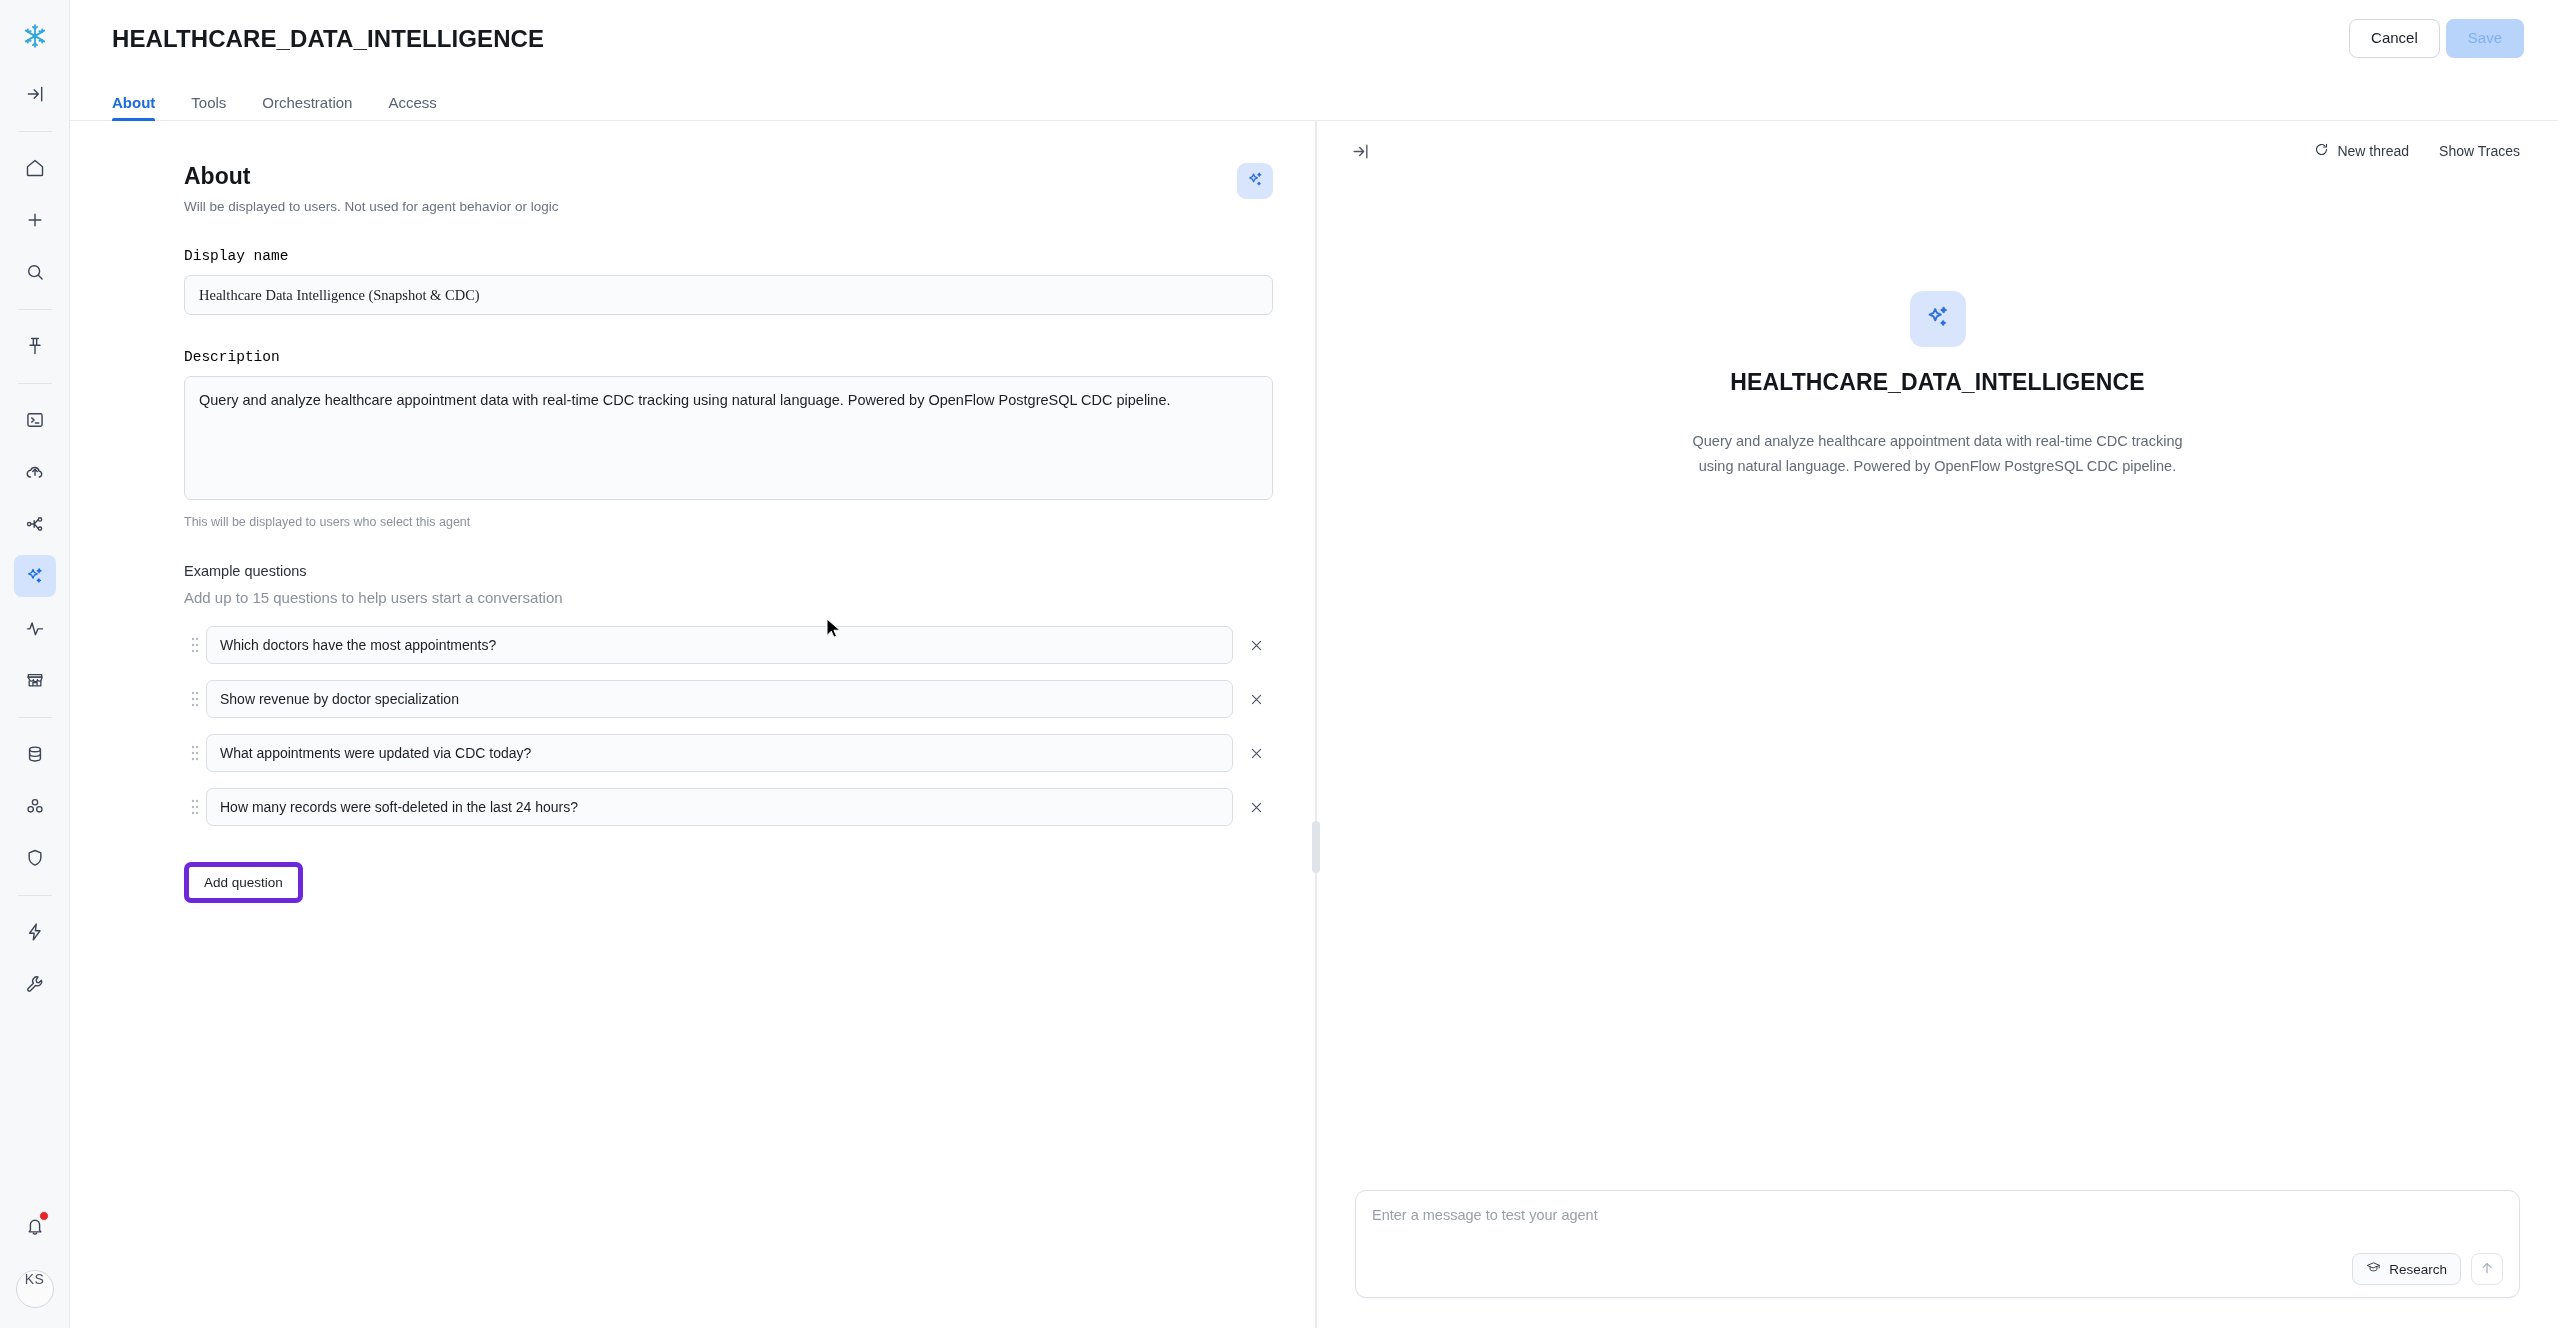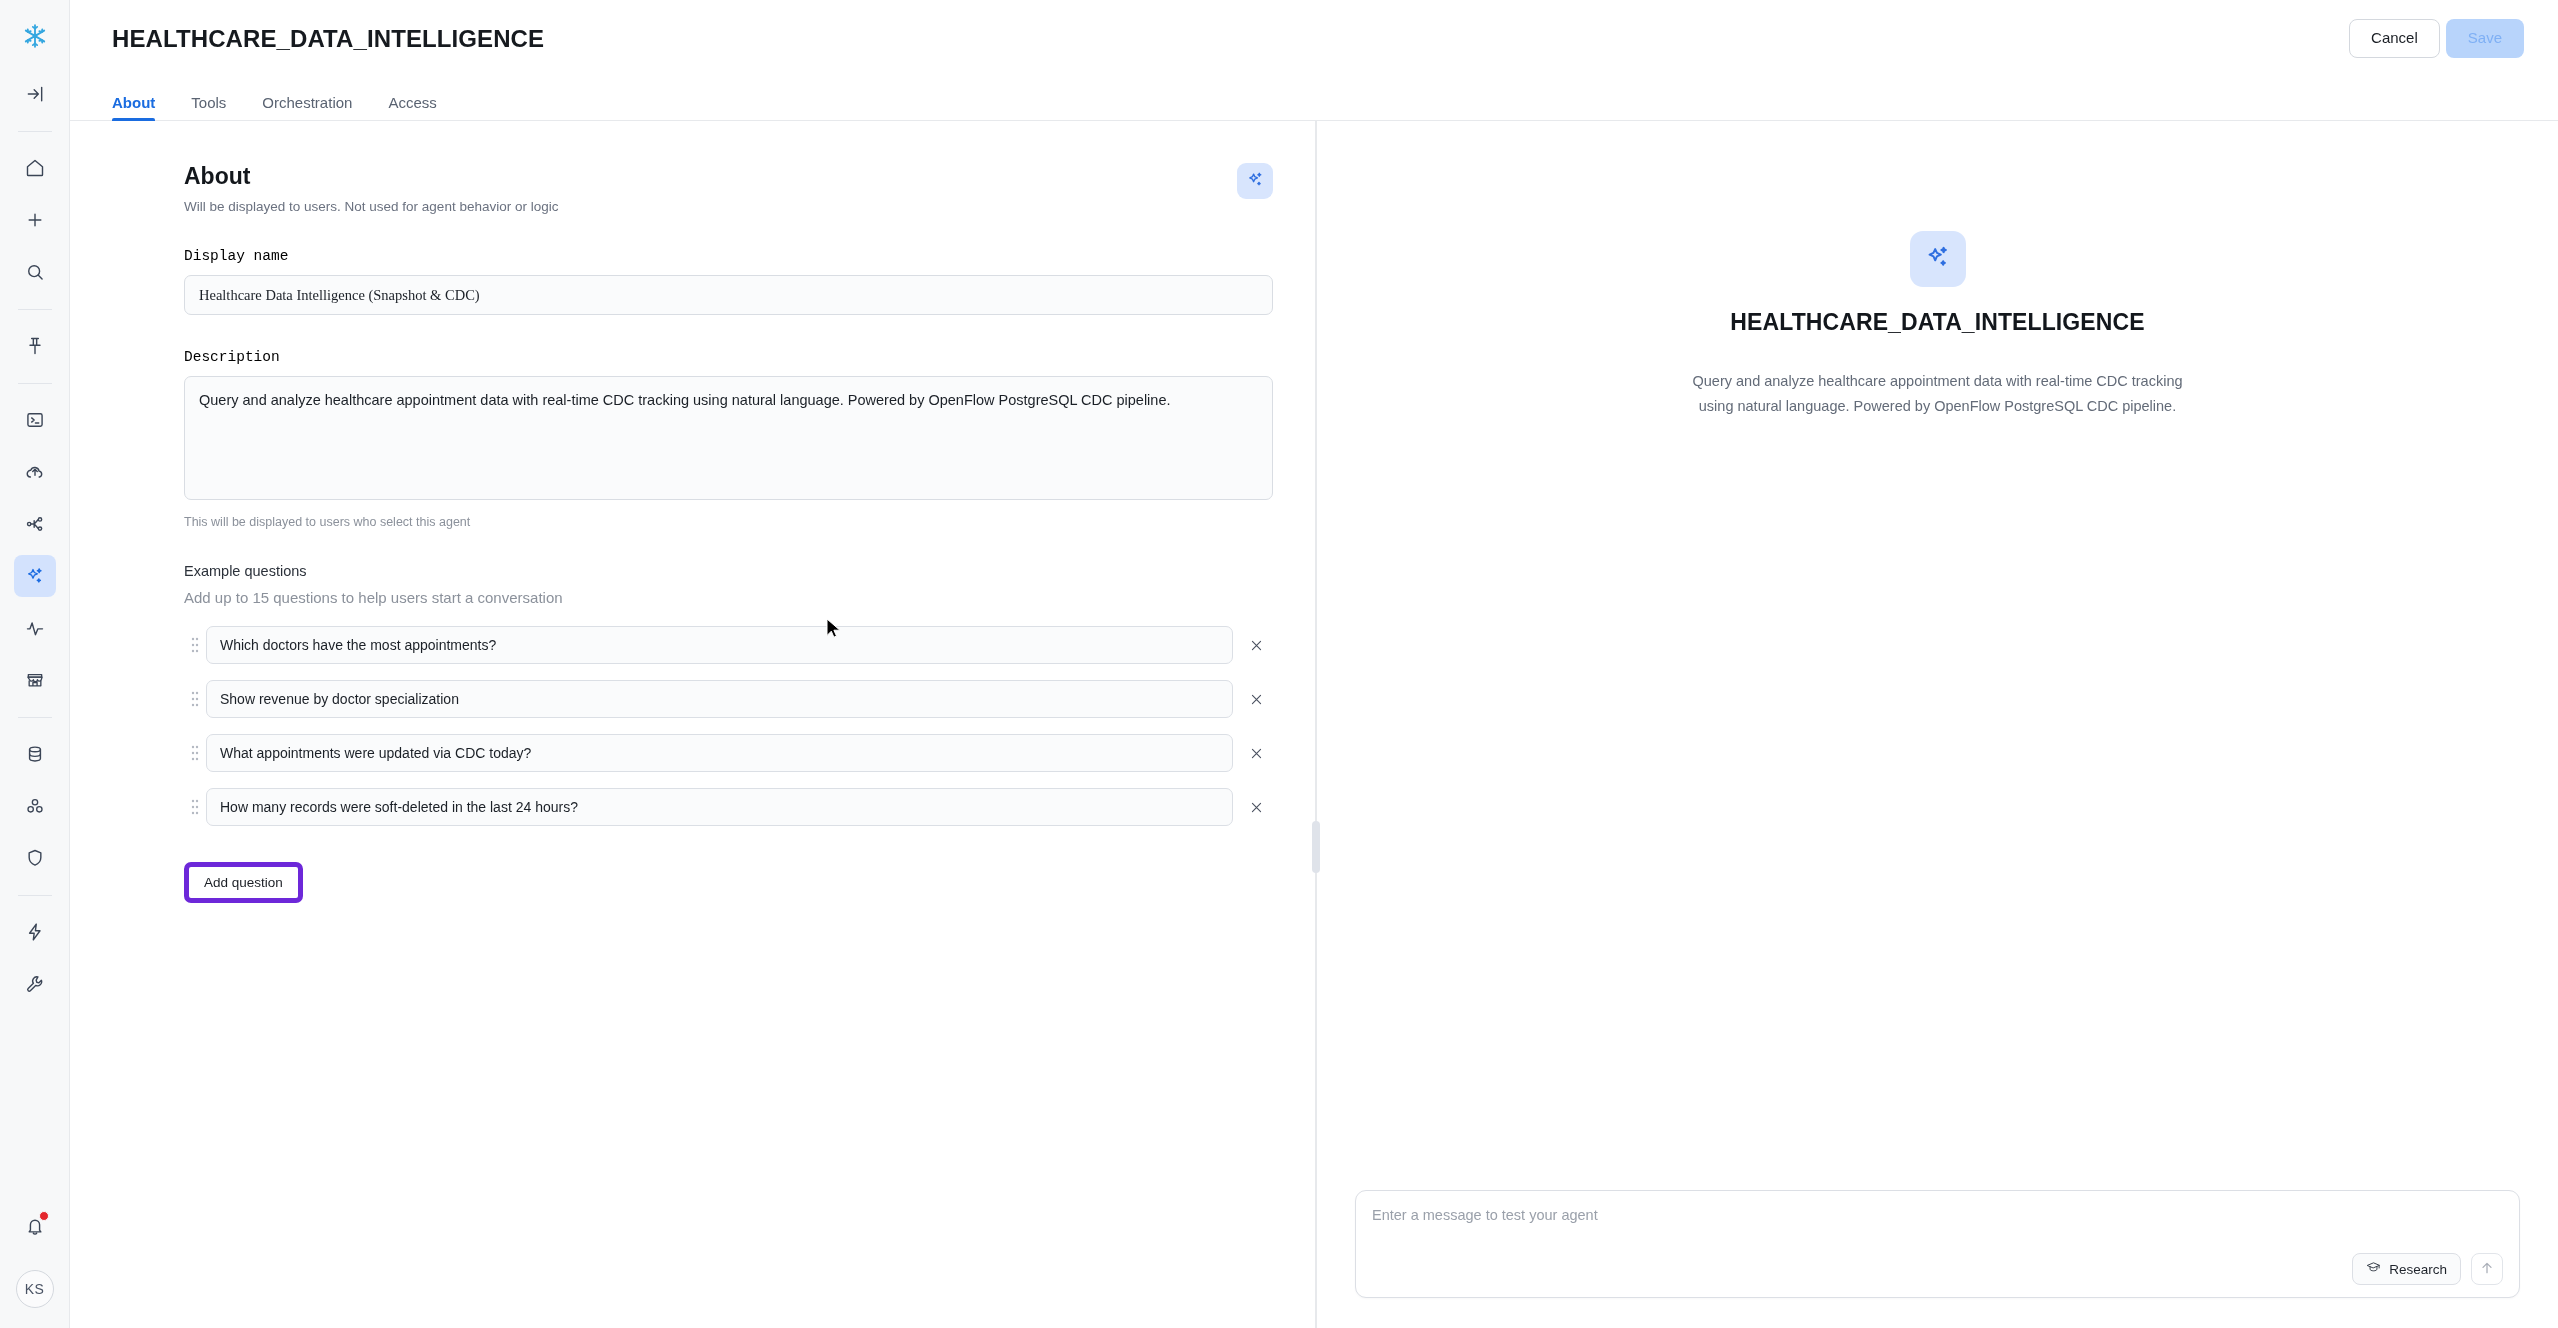--- a/index.html
+++ b/index.html
@@ -67,21 +67,21 @@
     width: 10px; height: 10px;
     border-radius: 50%;
     background: #e4262c;
     border: 1.5px solid #f7f8f9;
   }
   .avatar {
     width: 38px; height: 38px;
     border-radius: 50%;
     border: 1px solid #d4d8de;
     background: #fbfbfc;
-    display: flex; align-items: center; justify-content: center;
+    display: flex; align-items: flex-start; justify-content: center;
     font-size: 14px; color: #4a5364; letter-spacing: .3px;
     margin-top: 18px;
     cursor: pointer;
   }
 
   
   .main {
     flex: 1 1 auto;
     display: flex;
     flex-direction: column;
@@ -734,20 +734,41 @@
           </svg>
         </div>
       </section>
 
       <div class="splitter">
         <div class="splitter-grip"></div>
       </div>
 
       <section class="chatpane">
 
+        <div class="chat-top">
+          <div class="chat-collapse">
+            <svg width="19" height="19" viewBox="0 0 24 24" fill="none" stroke="currentColor" stroke-width="1.7" stroke-linecap="round" stroke-linejoin="round">
+              <path d="M4 12h11M11 7l5 5-5 5M20 4v16"></path>
+            </svg>
+          </div>
+          <div class="chat-top-right">
+            <div class="chat-link">
+              <span>
+                <svg width="15" height="15" viewBox="0 0 24 24" fill="none" stroke="currentColor" stroke-width="1.8" stroke-linecap="round">
+                  <path d="M20 12a8 8 0 1 1-2.6-5.9"></path>
+                    <path d="M20 3.5V8h-4.5"></path>
+                </svg>
+              </span>
+              <span>New thread</span>
+            </div>
+            <div class="chat-link">
+              <span>Show Traces</span>
+            </div>
+          </div>
+        </div>
 
         <div class="chat-empty">
           <div class="empty-icon">
             <span>
               <svg width="28" height="28" viewBox="0 0 24 24" fill="none" stroke="#2f6fe0" stroke-width="1.7" stroke-linejoin="round">
                 <path d="M9.6 5.2l1.5 3.3 3.3 1.5-3.3 1.5-1.5 3.3-1.5-3.3-3.3-1.5 3.3-1.5z"></path>
                 <path d="M16.8 4.1l.6 1.3 1.3.6-1.3.6-.6 1.3-.6-1.3-1.3-.6 1.3-.6z"></path>
                 <path d="M16.4 15.6l.5 1 1 .5-1 .5-.5 1-.5-1-1-.5 1-.5z"></path>
               </svg>
             </span>

